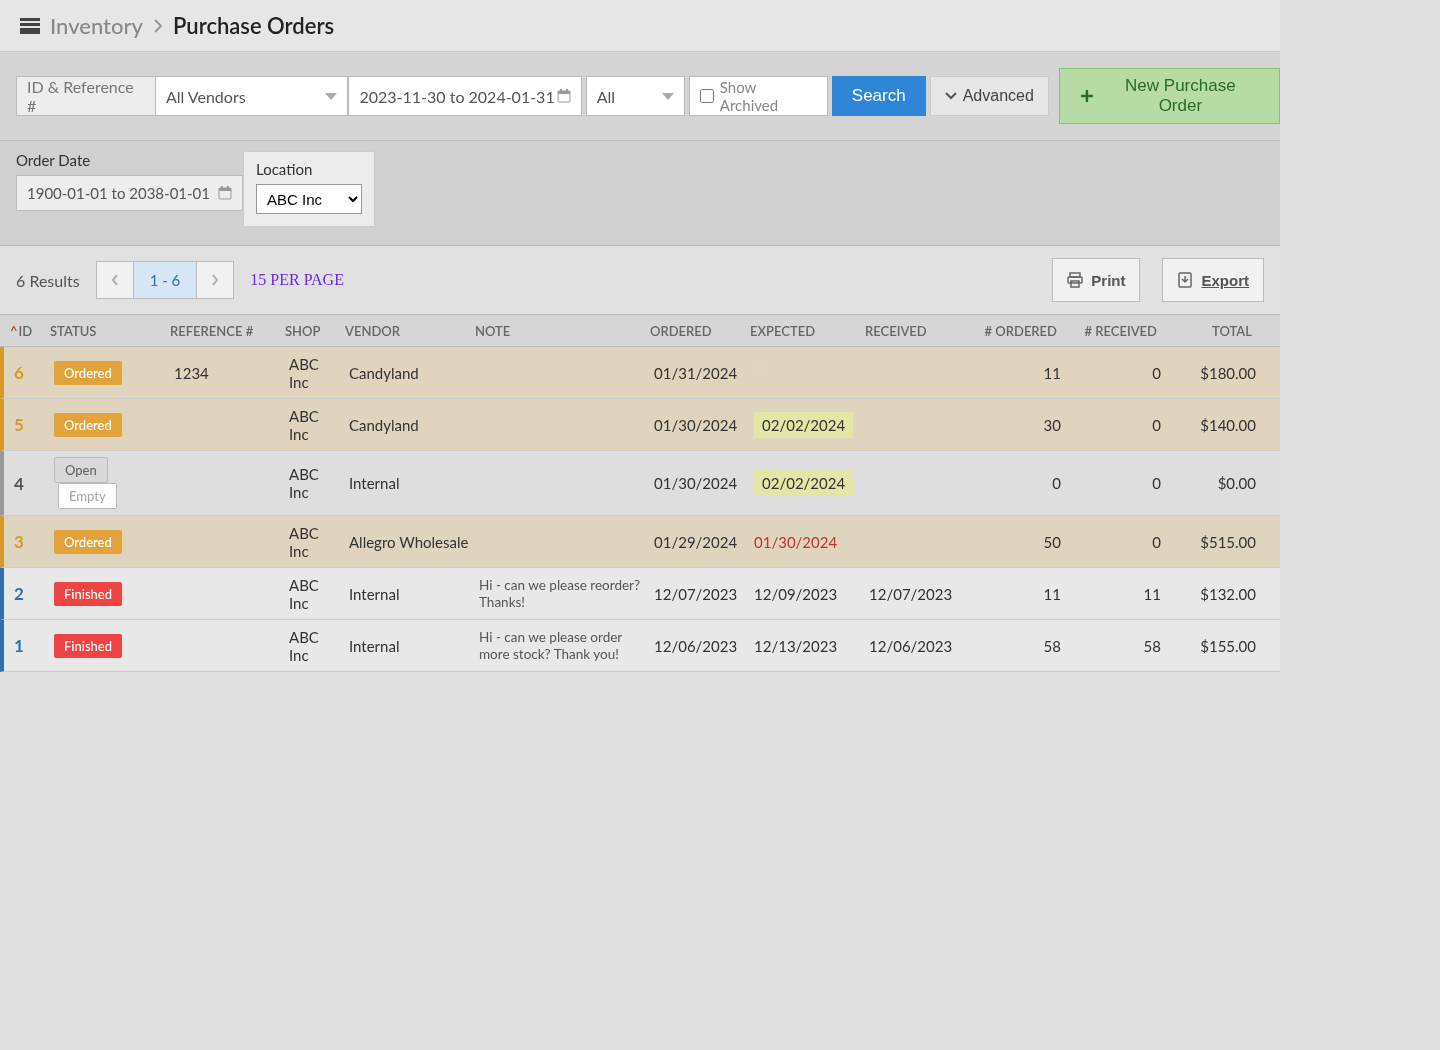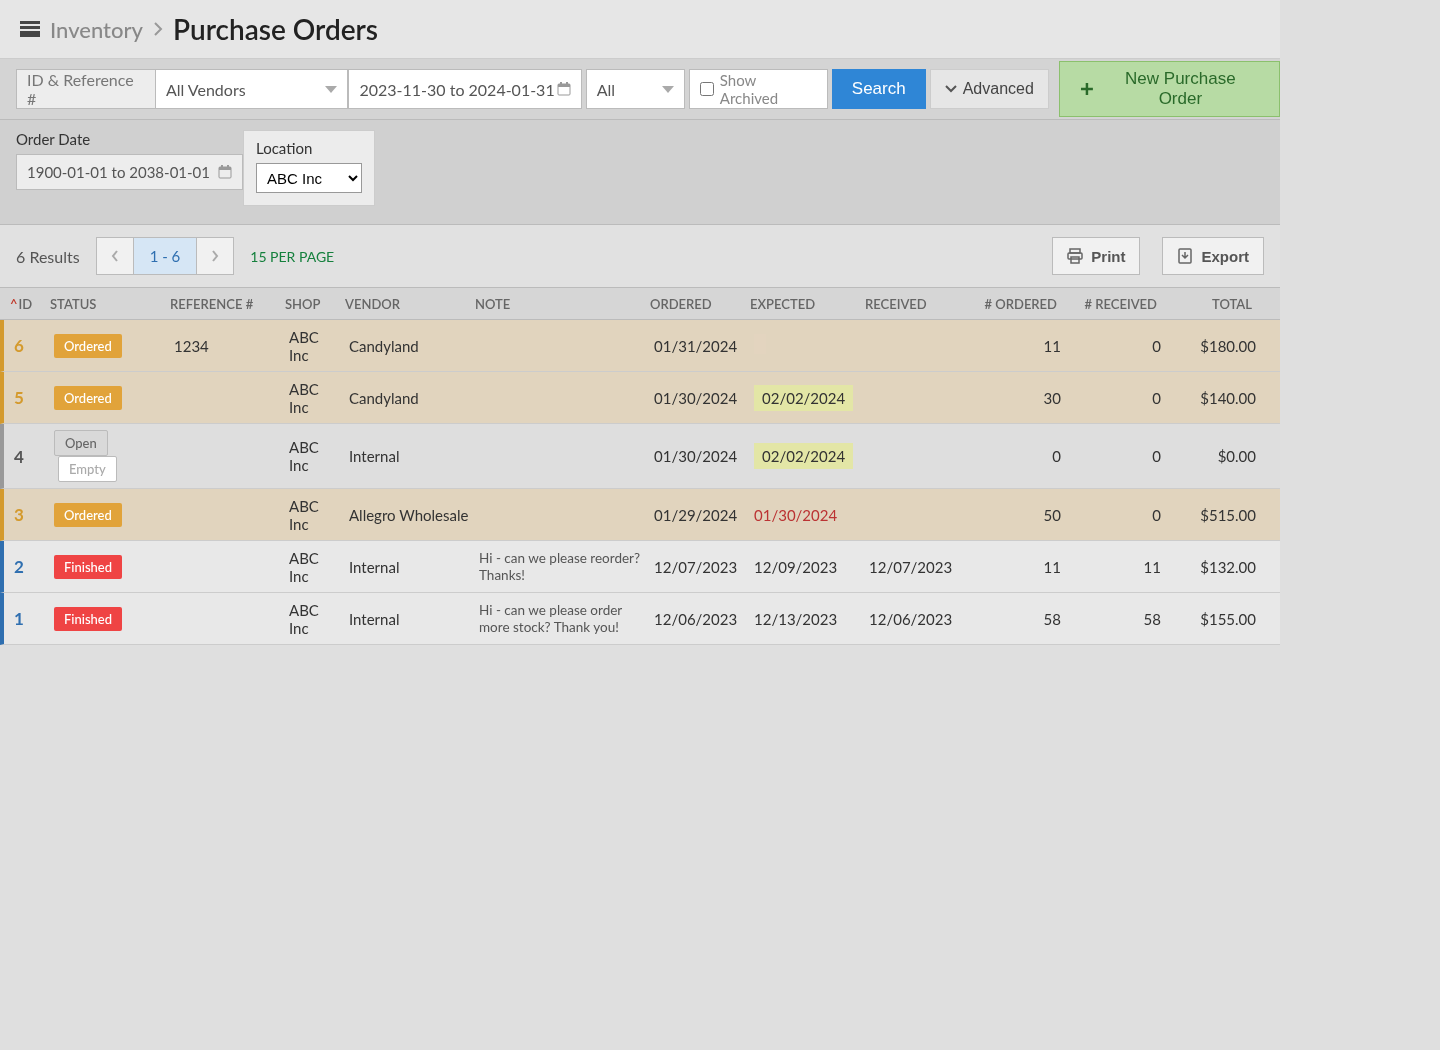--- a/index.html
+++ b/index.html
@@ -14,26 +14,26 @@
   display: flex;
   align-items: center;
   padding: 12px 20px;
   background: #e6e6e6;
   border-bottom: 1px solid #ccc;
   gap: 10px;
 }
 .topbar .app-icon { width: 20px; height: 16px; }
 .topbar .crumb-inventory { color: #888; font-size: 22px; font-weight: 500; }
 .topbar .chevron { color: #999; font-size: 18px; }
-.topbar .crumb-page { color: #222; font-size: 28px; font-weight: 600; }
+.topbar .crumb-page { color: #222; font-size: 22px; font-weight: 600; }
 
 .filterbar {
   display: flex;
   align-items: center;
-  padding: 10px 16px;
+  padding: 24px 16px;
   background: #d4d4d4;
   border-bottom: 1px solid #bbb;
   gap: 0;
 }
 .filterbar .input, .filterbar .select {
   border: 1px solid #bbb;
   background: #fff;
   height: 40px;
   padding: 0 10px;
   font-size: 16px;
@@ -84,24 +84,24 @@
 .adv-group.loc select { height: 30px; border: 1px solid #999; background: #fff; font-size: 15px; padding: 2px 6px; width: 106px; }
 
 .results-bar {
   display: flex; align-items: center; padding: 12px 16px;
   background: #e1e1e1; border-bottom: 1px solid #bbb; gap: 16px;
 }
 .results-bar .count { color: #555; font-size: 16px; }
 .pager { display: flex; border: 1px solid #bbb; }
 .pager .pg-btn { width: 36px; height: 36px; display: flex; align-items: center; justify-content: center; background: #f1f1f1; color: #aaa; }
 .pager .pg-cur { padding: 0 16px; height: 36px; display: flex; align-items: center; background: #d6e6f5; color: #2f6fb0; border-left: 1px solid #bbb; border-right: 1px solid #bbb; }
-.results-bar .perpage { color: #15803d; font-size: 14px; text-decoration: none; }
+.results-bar .perpage { color: #6d28d9; font-size: 16px; text-decoration: none; font-family: Liberation Serif, serif; }
 .results-bar .spacer { flex: 1; }
 .results-bar .btn-outline {
-  border: 1px solid #bbb; background: #f1f1f1; height: 38px;
+  border: 1px solid #bbb; background: #f1f1f1; height: 44px;
   padding: 0 14px; display: flex; align-items: center; gap: 8px;
   color: #555; font-size: 15px; font-weight: 600;
 }
 
 .grid-header, .grid-row {
   display: grid;
   grid-template-columns: 40px 120px 115px 60px 130px 175px 100px 115px 100px 100px 100px 95px;
   align-items: center;
   padding: 0 6px;
 }
@@ -240,21 +240,21 @@
   <a href="#" class="perpage">15 PER PAGE</a>
   <div class="spacer"></div>
   <button class="btn-outline">
     <svg viewBox="0 0 16 16" width="16" height="16">
         <rect x="3" y="1" width="10" height="4" fill="none" stroke="#666" stroke-width="1.5"></rect>
         <rect x="1" y="5" width="14" height="6" rx="1" fill="none" stroke="#666" stroke-width="1.5"></rect>
         <rect x="4" y="9" width="8" height="6" fill="none" stroke="#666" stroke-width="1.5"></rect>
       </svg>
     <span>Print</span>
   </button>
-  <button class="btn-outline" style="margin-left:6px;">
+  <button class="btn-outline" style="margin-left:6px;text-decoration:underline;">
     <svg viewBox="0 0 16 16" width="16" height="16">
         <rect x="2" y="1" width="12" height="14" rx="1" fill="none" stroke="#666" stroke-width="1.5"></rect>
         <path d="M8 4 V10 M5 7 L8 10 L11 7" fill="none" stroke="#666" stroke-width="1.5"></path>
       </svg>
     <span>Export</span>
   </button>
 </div>
 
 <div class="grid-header">
   <div class="hcell"><span class="sort">^</span><span>ID</span></div>

